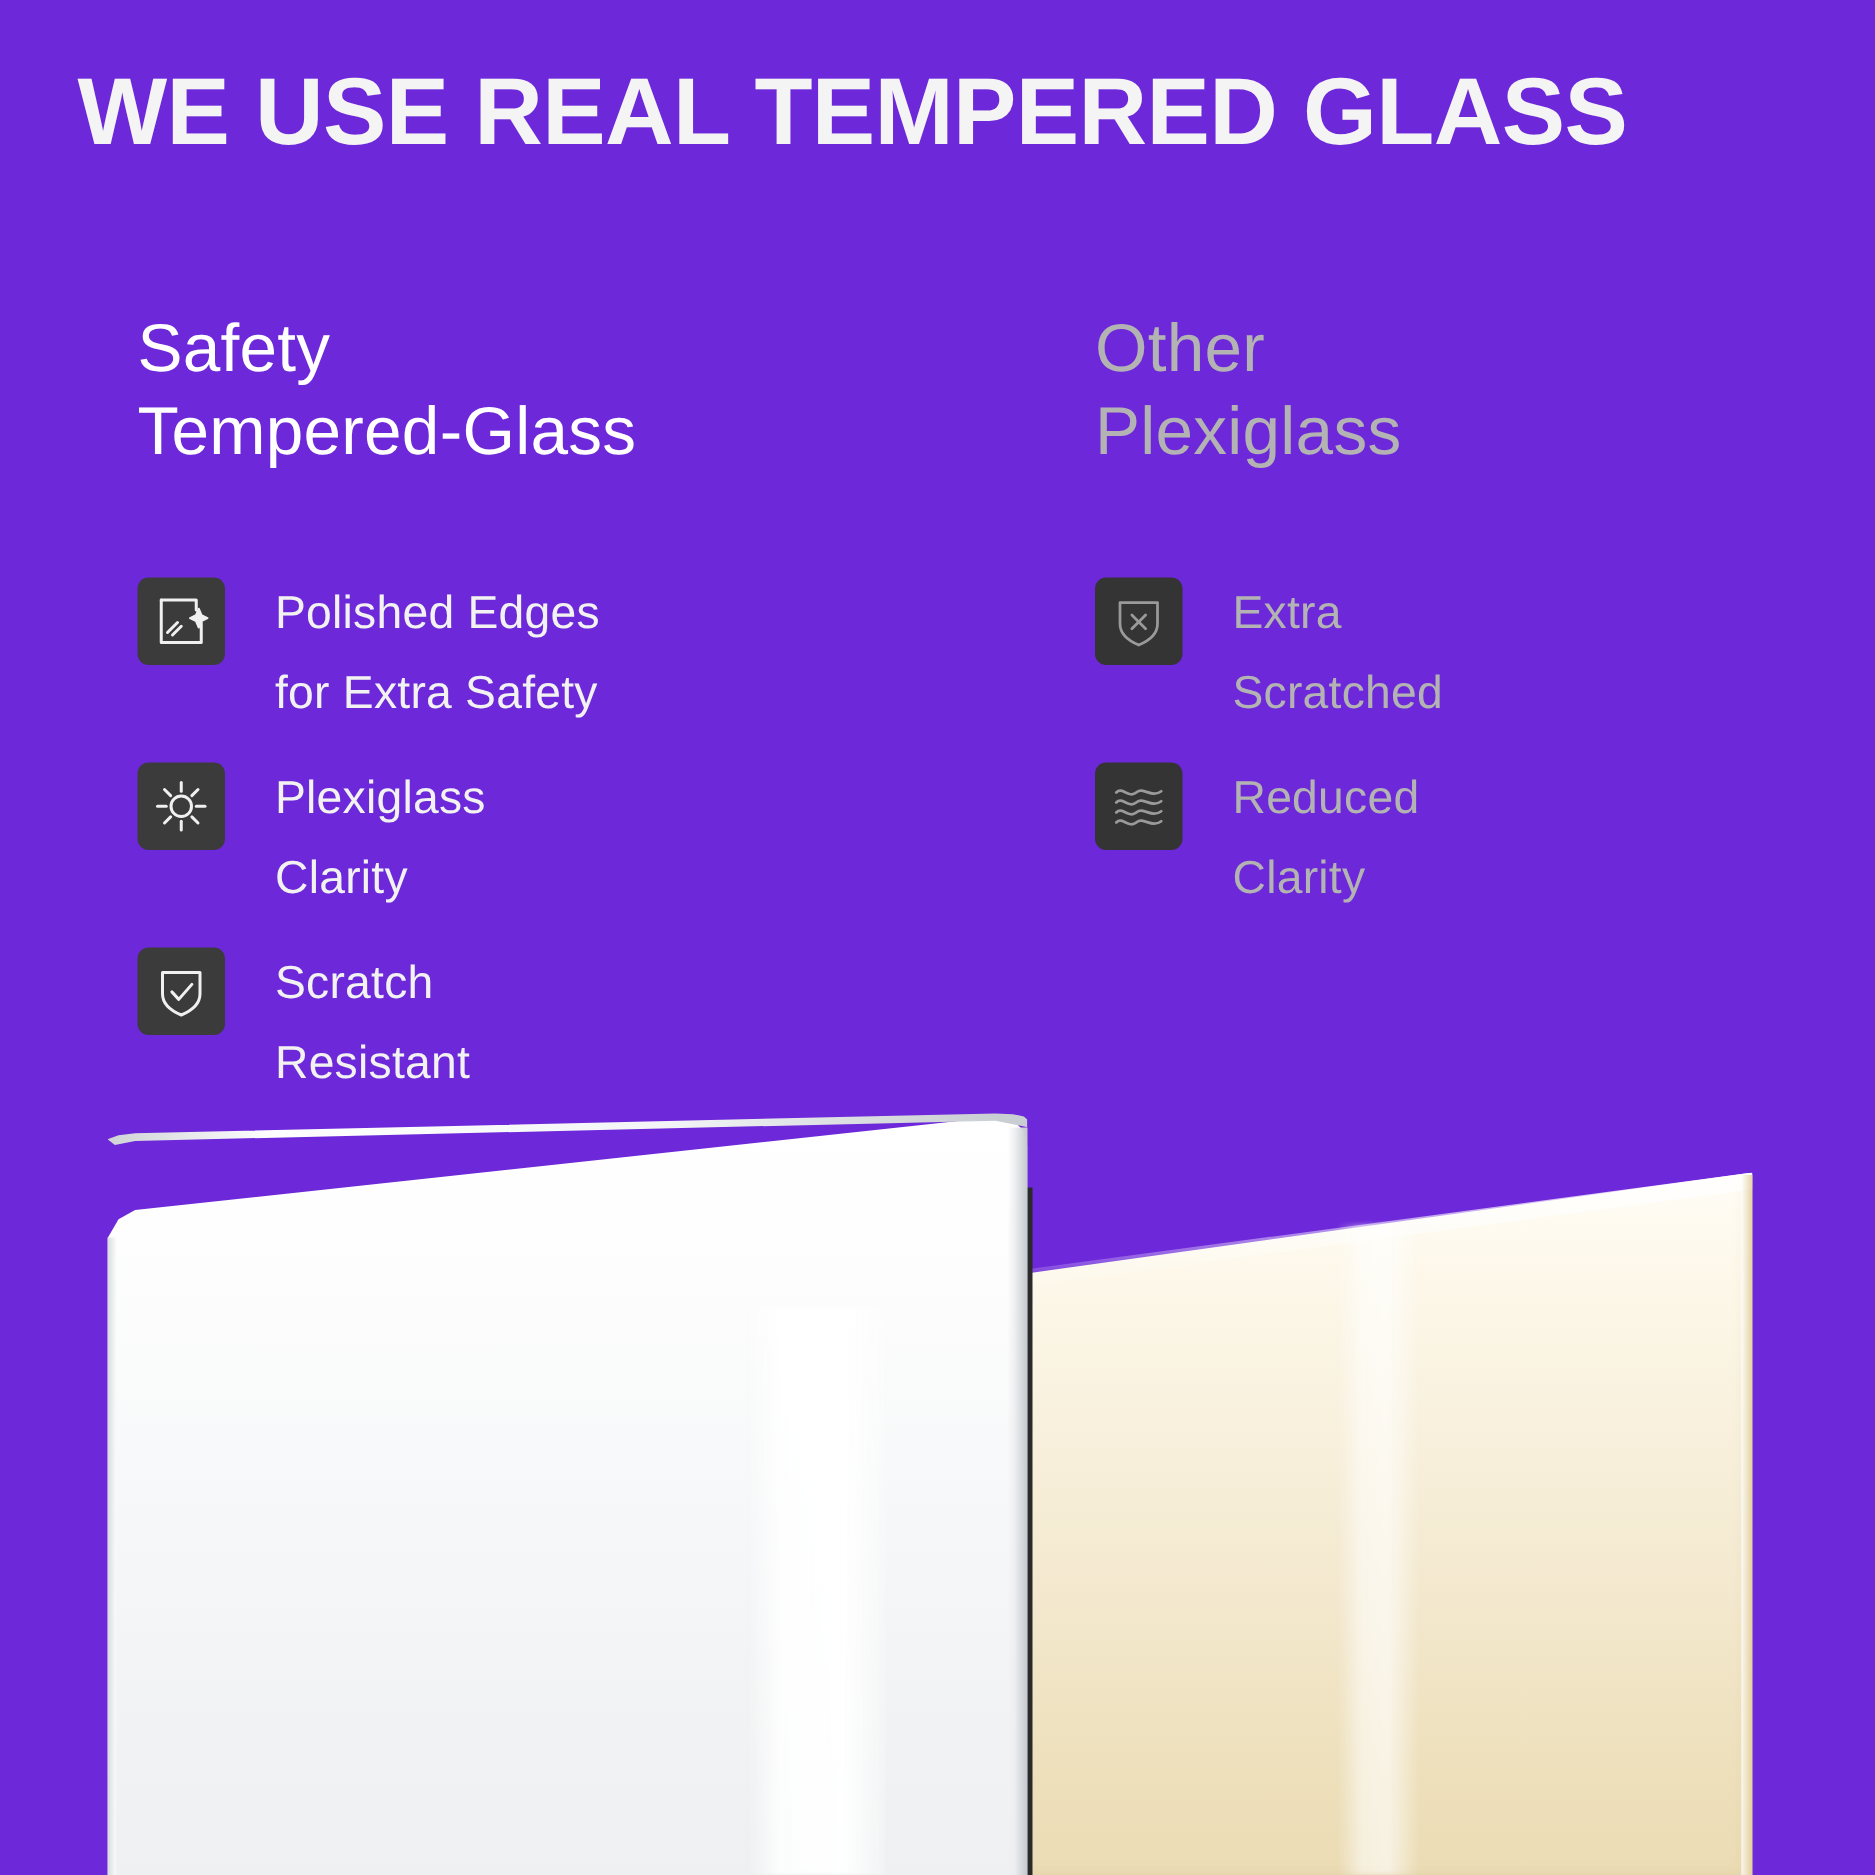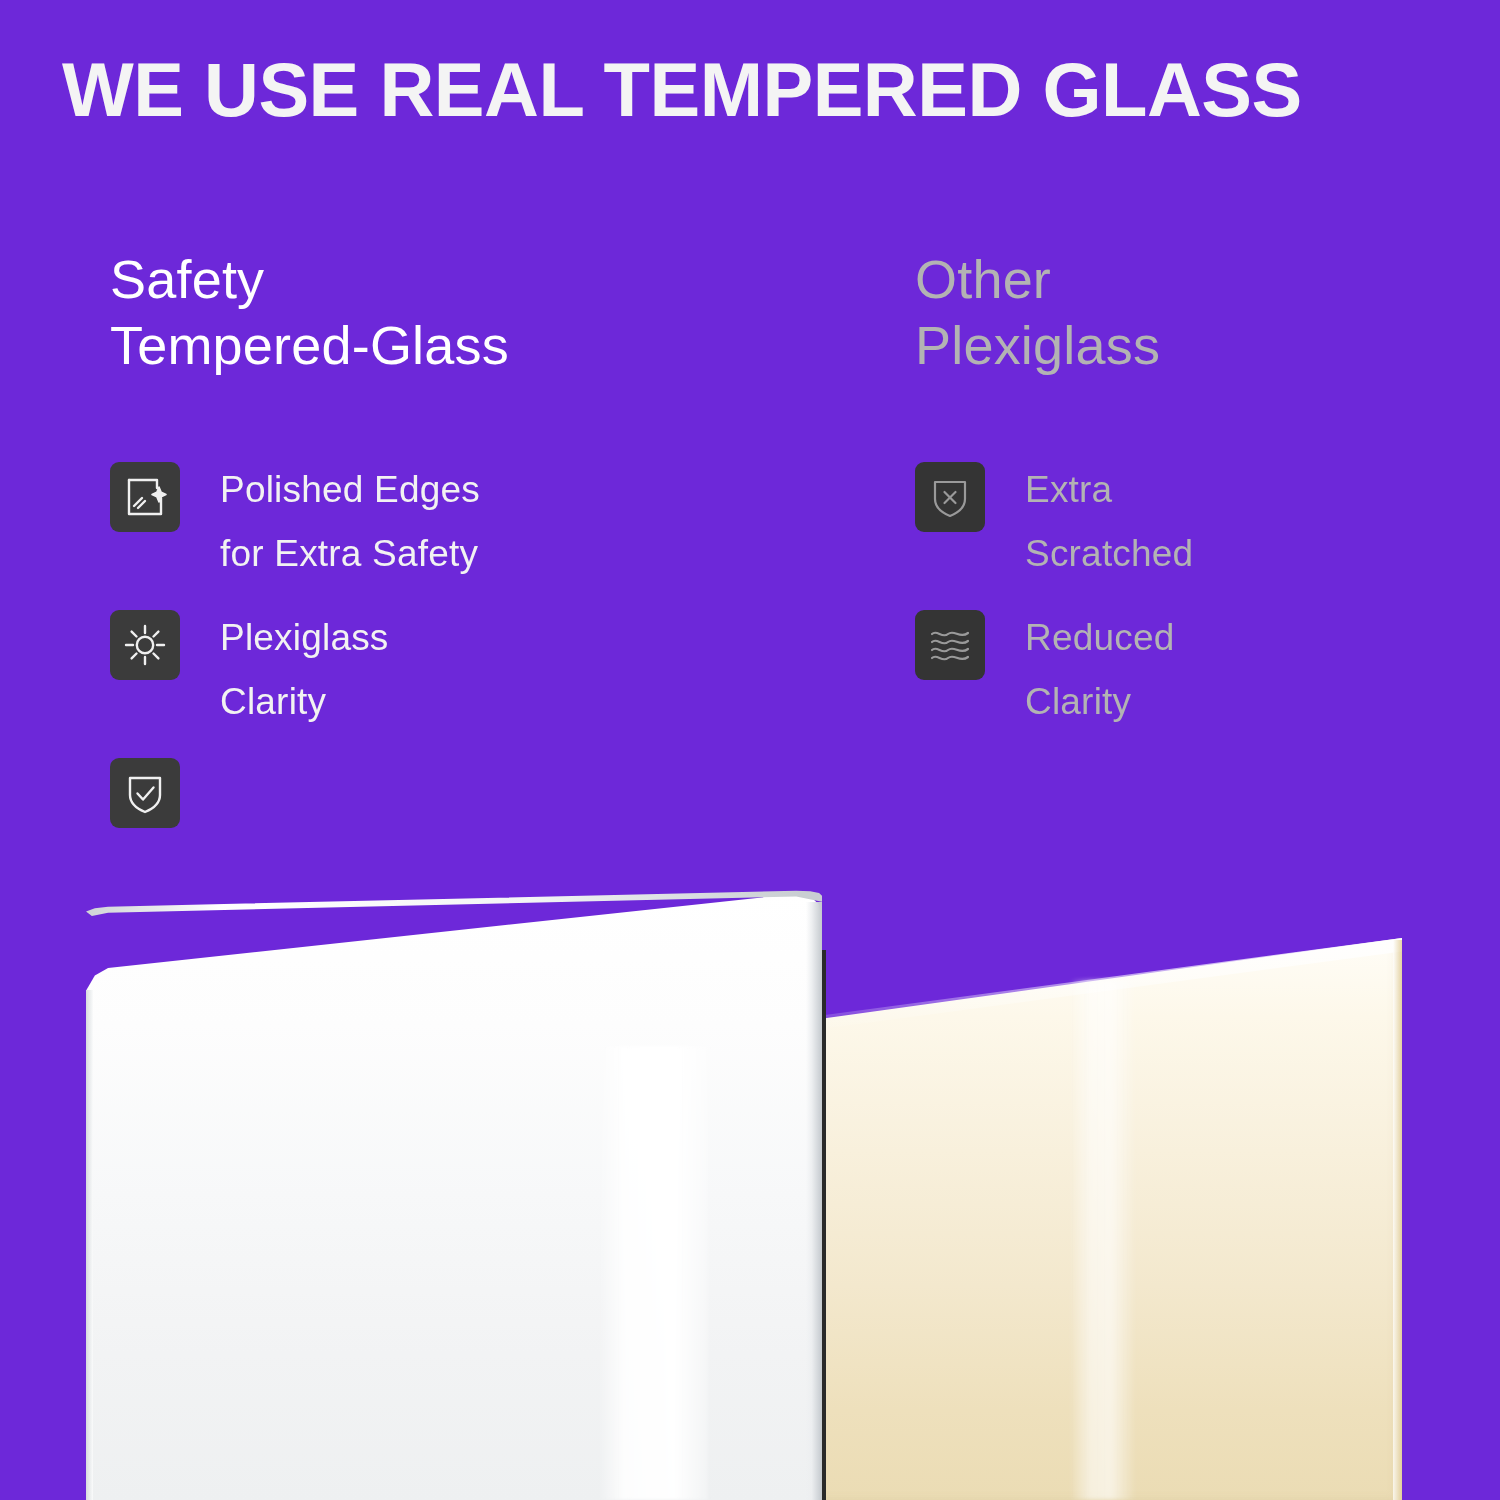--- a/index.html
+++ b/index.html
@@ -31,21 +31,21 @@
     color: #f4f4f4;
     white-space: nowrap;
   }
 
   
   .col {
     position: absolute;
     top: 246px;
   }
   .col-left  { left: 100px;  width: 720px; margin-left: 10px; }
-  .col-right { left: 915px; width: 560px; }
+  .col-right { left: 876px; width: 560px; }
 
   .col-title {
     font-size: 54px;
     line-height: 66px;
     font-weight: 300;
     letter-spacing: 0.2px;
     margin: 0;
     white-space: pre-line;
   }
   .col-left .col-title  { color: #ffffff; }
@@ -261,20 +261,22 @@
 Clarity</span>
       </li>
 
       <li class="feature">
         <span class="feature-icon">
           <svg width="46" height="46" viewBox="0 0 46 46" fill="none" stroke="#f0f0f0" stroke-width="2.4" stroke-linecap="round" stroke-linejoin="round">
             <path d="M8 8 H38 V25 C38 33 31.5 38.5 23 42 C14.5 38.5 8 33 8 25 Z"></path>
             <path d="M15.5 23.5 L21 29.5 L31.5 17.5"></path>
           </svg>
         </span>
+        <span class="feature-label">Scratch
+Resistant</span>
       </li>
 
     </ul>
   </div>
 
   <div class="col col-right">
     <h2 class="col-title">Other
 Plexiglass</h2>
 
     <ul class="feature-list">

